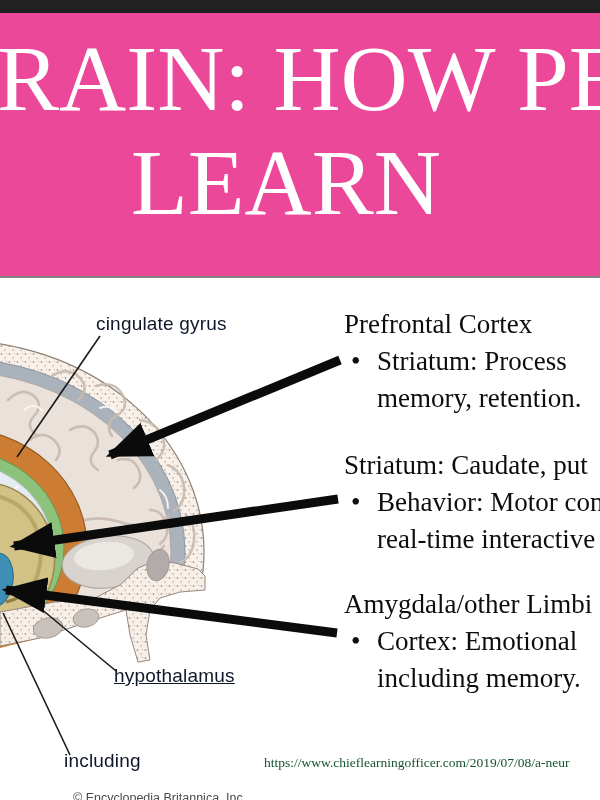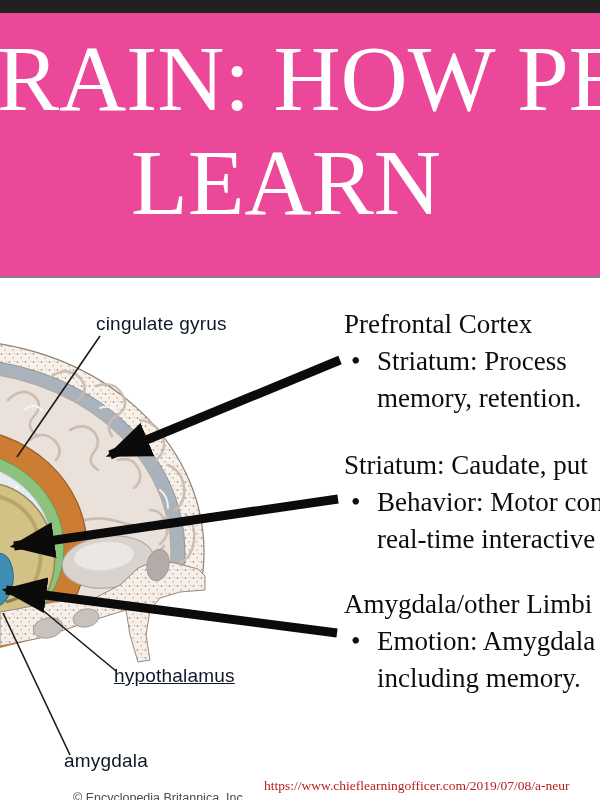--- a/index.html
+++ b/index.html
@@ -22,21 +22,21 @@
   .lbl-amyg{left:64px;top:750px;}
   .copyright{position:absolute;left:73px;top:791px;font-family:"Liberation Sans",sans-serif;font-size:12.5px;color:#4a4a4a;white-space:nowrap;}
 
   
   .tblock{position:absolute;left:344px;width:460px;font-family:"Liberation Serif",serif;font-size:27px;line-height:37px;color:#0d0d0d;white-space:nowrap;}
   .tb1{top:306px;} .tb2{top:447px;} .tb3{top:586px;}
   .dot{display:inline-block;width:33px;padding-left:7px;box-sizing:border-box;}
   .cont{padding-left:33px;}
 
   
-  .src{position:absolute;left:264px;top:755px;font-family:"Liberation Serif",serif;font-size:13.5px;color:#b91c1c;white-space:nowrap;margin-top:23px;}
+  .src{position:absolute;left:264px;top:755px;font-family:"Liberation Serif",serif;font-size:13.5px;color:#14532d;white-space:nowrap;}
 </style>
 </head>
 <body>
 
 <div class="header">
   <div class="topbar"></div>
   <div class="title line1">RAIN: HOW PE</div>
   <div class="title line2">LEARN</div>
 </div>
 
@@ -129,34 +129,34 @@
 
   <g stroke-width="9" fill="none" marker-end="url(#ah)">
     <line x1="340" y1="80" x2="110" y2="175" stroke="#0b0b0b"></line>
     <line x1="338" y1="219" x2="14" y2="266" stroke="#0b0b0b"></line>
     <line x1="337" y1="353" x2="6" y2="310" stroke="#0b0b0b"></line>
   </g>
 </svg>
 
 <div class="dlabel lbl-cing">cingulate gyrus</div>
 <div class="dlabel lbl-hypo">hypothalamus</div>
-<div class="dlabel lbl-amyg">amygdala</div>
+<div class="dlabel lbl-amyg">including</div>
 <div class="copyright">© Encyclopedia Britannica, Inc.</div>
 
 <div class="tblock tb1">
   <div>Prefrontal Cortex</div>
   <div><span class="dot">•</span><span>Striatum: Process</span></div>
   <div class="cont">memory, retention.</div>
 </div>
 
 <div class="tblock tb2">
   <div>Striatum: Caudate, put</div>
   <div><span class="dot">•</span><span>Behavior: Motor con</span></div>
   <div class="cont">real-time interactive</div>
 </div>
 
 <div class="tblock tb3">
   <div>Amygdala/other Limbi</div>
-  <div><span class="dot">•</span><span>Emotion: Amygdala</span></div>
+  <div><span class="dot">•</span><span>Cortex: Emotional</span></div>
   <div class="cont">including memory.</div>
 </div>
 
 <div class="src">https://www.chieflearningofficer.com/2019/07/08/a-neur</div>
 
 </body></html>

